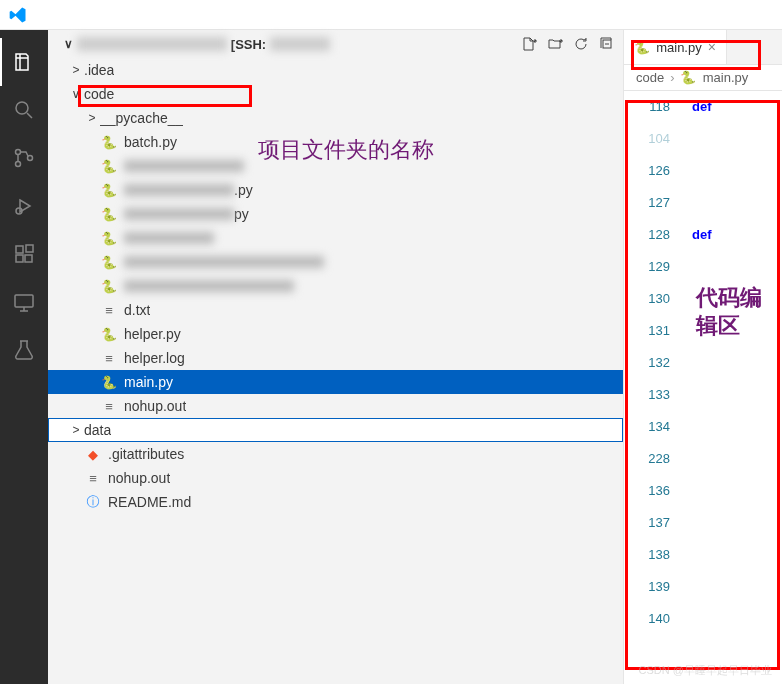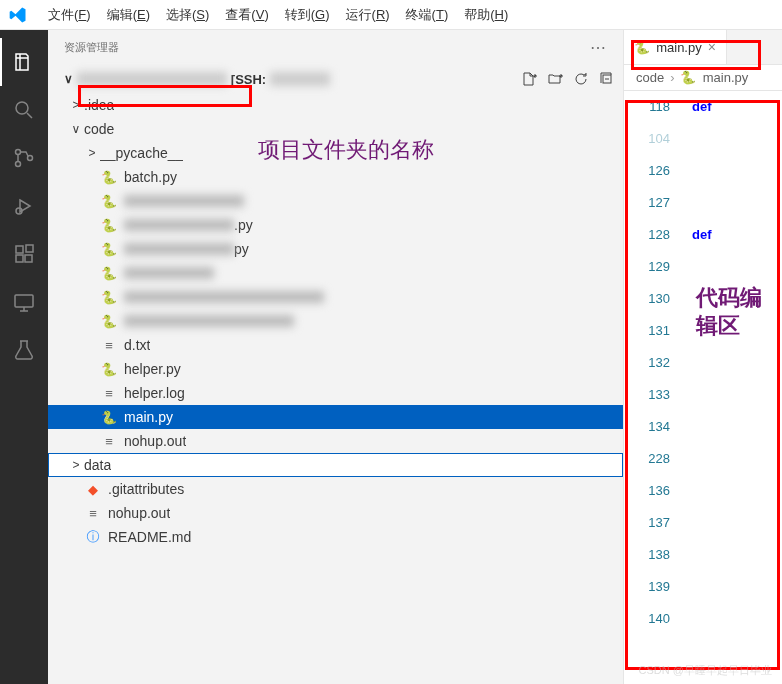--- a/index.html
+++ b/index.html
@@ -66,30 +66,20 @@
 </style>
 </head>
 <body>
 
 <div class="menubar">
   <span class="logo">
     <svg viewBox="0 0 24 24" fill="#0098ff">
         <path d="M17 3l4 2v14l-4 2-8-8-5 4-2-1V8l2-1 5 4 8-8z"></path>
       </svg>
   </span>
-  <div id="menu-items" style="display:flex;">
-      <div class="menu-item">文件(<span class="mnemonic">F</span>)</div>
-      <div class="menu-item">编辑(<span class="mnemonic">E</span>)</div>
-      <div class="menu-item">选择(<span class="mnemonic">S</span>)</div>
-      <div class="menu-item">查看(<span class="mnemonic">V</span>)</div>
-      <div class="menu-item">转到(<span class="mnemonic">G</span>)</div>
-      <div class="menu-item">运行(<span class="mnemonic">R</span>)</div>
-      <div class="menu-item">终端(<span class="mnemonic">T</span>)</div>
-      <div class="menu-item">帮助(<span class="mnemonic">H</span>)</div>
-    </div>
 </div>
 
 <div class="main">
 
   <div class="activitybar">
     <div class="ab-item active">
       <svg viewBox="0 0 24 24" fill="none" stroke="currentColor" stroke-width="1.5">
           <path d="M4 4h10l2 2v14H4z M8 4v16 M4 8h12"></path>
         </svg>
     </div>
@@ -128,24 +118,20 @@
         </svg>
     </div>
     <div class="ab-item">
       <svg viewBox="0 0 24 24" fill="none" stroke="currentColor" stroke-width="1.5">
           <path d="M9 3v6l-5 9a2 2 0 002 3h12a2 2 0 002-3l-5-9V3M8 3h8"></path>
         </svg>
     </div>
   </div>
 
   <div class="sidebar">
-    <div class="sidebar-header">
-      <span>资源管理器</span>
-      <span class="dots">⋯</span>
-    </div>
     <div class="workspace-row">
       <span class="chev">∨</span>
       <span class="blur"></span>
       <span>[SSH:</span>
       <span class="blur" style="width:60px;margin-left:4px;"></span>
       <div class="icons">
         <span>
             <svg width="16" height="16" viewBox="0 0 16 16" fill="none" stroke="currentColor">
               <path d="M3 2h6l3 3v9H3z M9 2v3h3 M13 6l2-2 M14 3v4 M12 5h4"></path>
             </svg>

